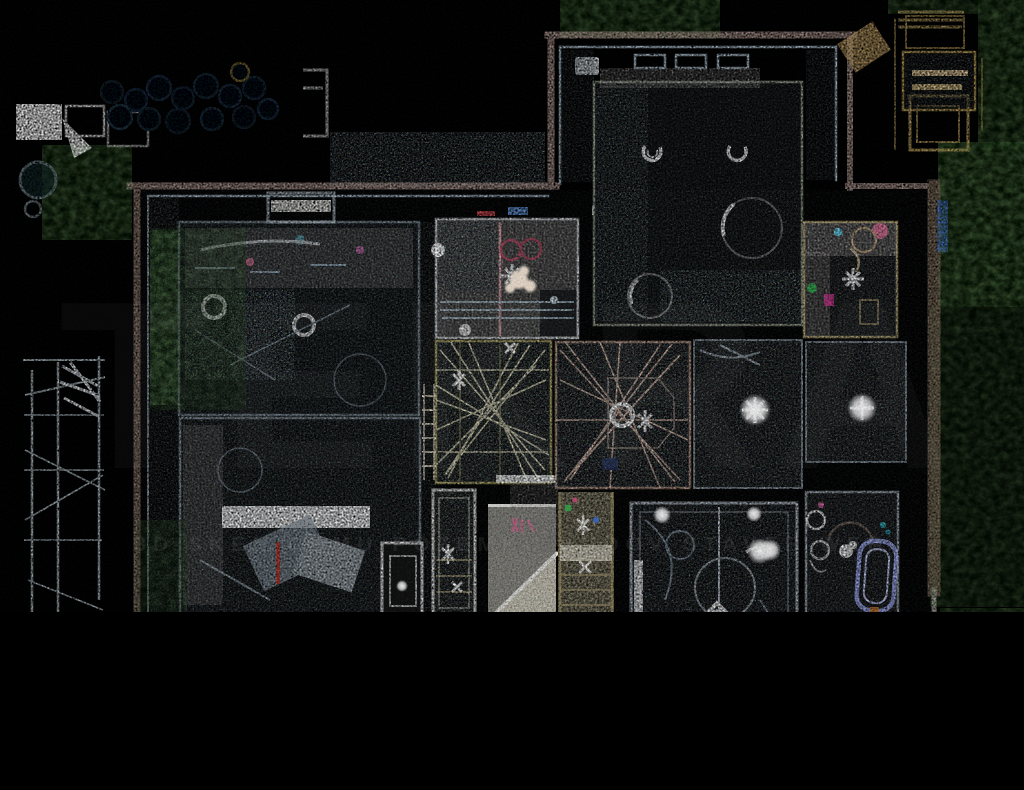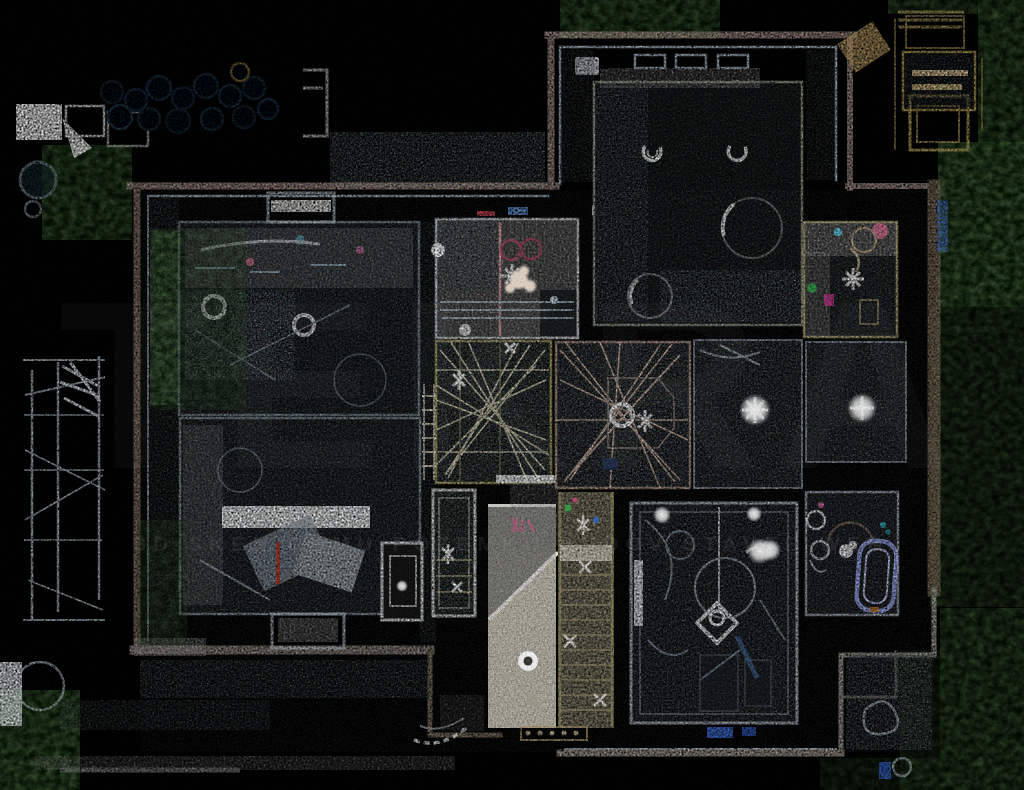--- a/index.html
+++ b/index.html
@@ -1,16 +1,16 @@
 <!DOCTYPE html>
 <html><head>
 <meta charset="utf-8">
 <style>
   html,body{margin:0;padding:0;background:#000;}
-  #stage{position:relative;width:1024px;height:790px;background:#fef9c3;overflow:hidden;
+  #stage{position:relative;width:1024px;height:612px;background:#fef9c3;overflow:hidden;
          font-family:"Liberation Sans", sans-serif;}
 </style>
 </head>
 <body>
 <div id="stage">
 <svg width="1024" height="790" viewBox="0 0 1024 790" xmlns="http://www.w3.org/2000/svg">
 <defs>
 
   <filter id="grain" x="-5%" y="-5%" width="110%" height="110%">
     <feTurbulence type="fractalNoise" baseFrequency="0.5" numOctaves="3" seed="7" result="n"></feTurbulence>

